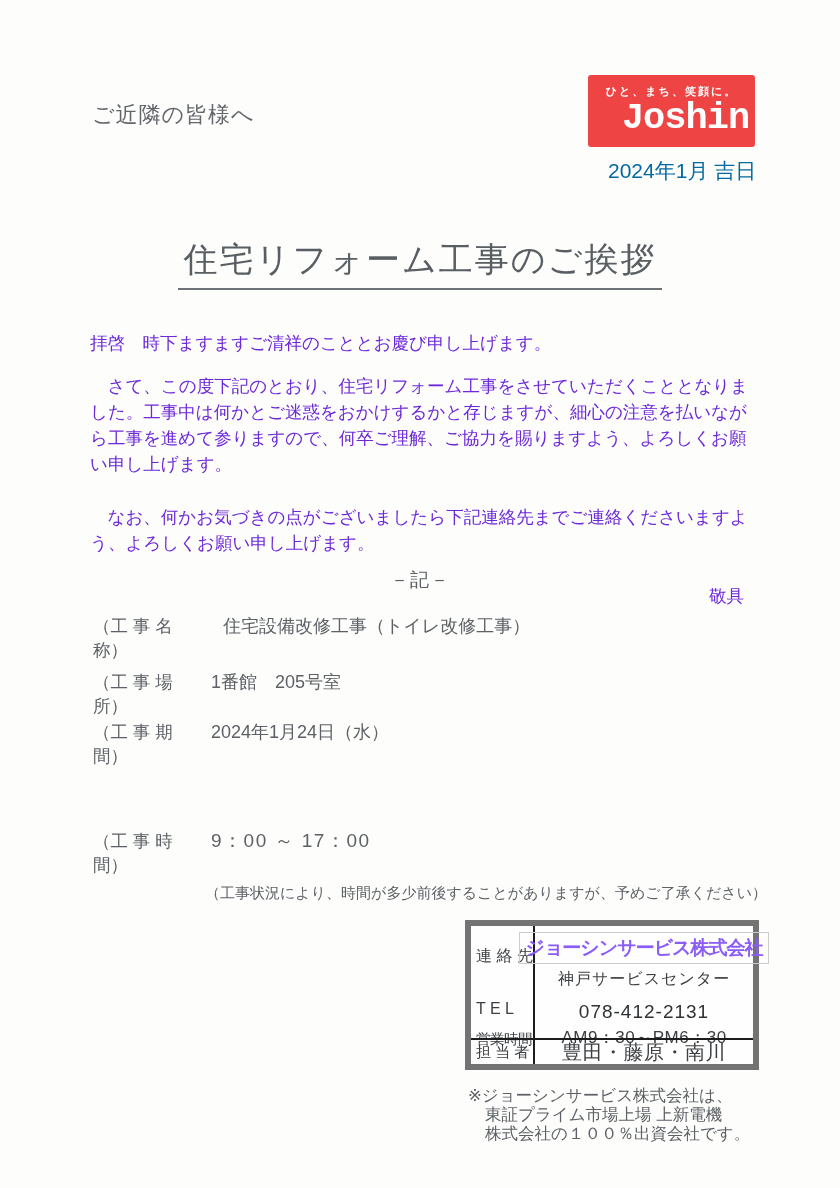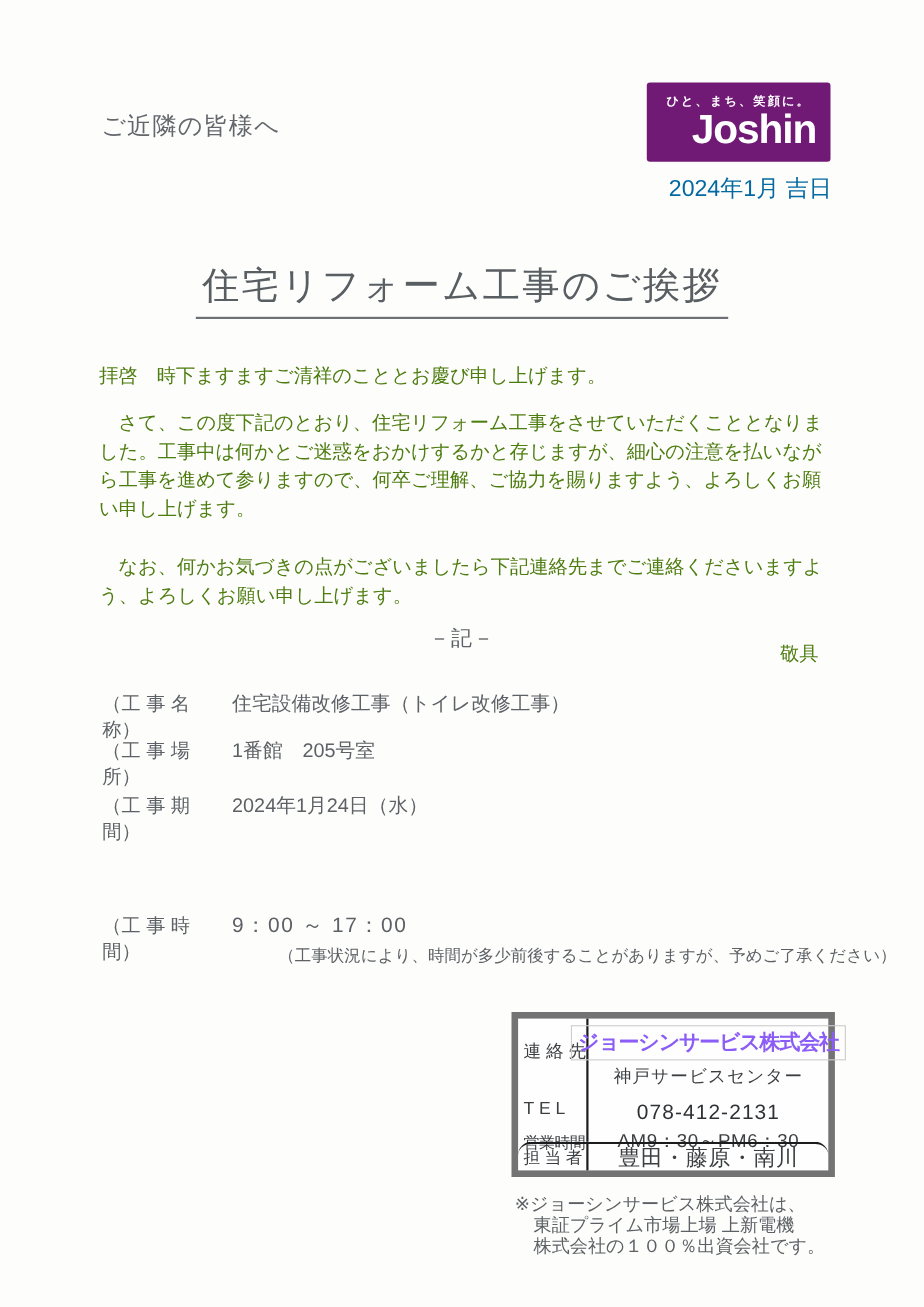--- a/index.html
+++ b/index.html
@@ -23,39 +23,39 @@
   .date-line { position:absolute; left:608px; top:157px; font-size:21px; color:#0369a1; }
 
   
   .title-wrap { position:absolute; top:237px; left:0; width:840px; text-align:center; }
   .title {
     display:inline-block; font-size:34px; letter-spacing:2px; color:#595e62;
     border-bottom:2px solid #6d7175; padding:0 6px 5px 6px;
   }
 
   
-  .body-text { position:absolute; left:90px; top:330px; width:662px; font-size:17.5px; line-height:26px; color:#4d7c0f;font-family:Liberation Mono, monospace; }
+  .body-text { position:absolute; left:90px; top:330px; width:662px; font-size:17.5px; line-height:26px; color:#6d28d9; }
   .body-text p { margin:0; }
   .p2 { margin-top:17px !important; }
   .p3 { margin-top:27px !important; }
   .closing { text-align:right; padding-right:8px; margin-top:27px !important; }
 
   .record-marker { position:absolute; top:567px; left:0; width:840px; text-align:center; font-size:19px; letter-spacing:1px; }
 
   
   .d-row { position:absolute; display:flex; align-items:baseline; }
   .d-label { width:118px; font-size:17.5px; flex:none; }
   .d-value { font-size:18px; }
-  .row-name   { left:93px; top:627px; }
+  .row-name   { left:93px; top:614px;gap:12px; }
   .row-place  { left:93px; top:670px; }
   .row-period { left:93px; top:720px; }
   .row-time   { left:93px; top:828px; }
   .row-time .d-value { font-size:19px; letter-spacing:1.5px; }
   .d-note1 { position:absolute; left:232px; top:785px; font-size:15.5px; }
-  .d-note2 { position:absolute; left:205px; top:860px; font-size:15px;margin-left:48px; }
+  .d-note2 { position:absolute; left:205px; top:884px; font-size:15px; }
 
   
   .contact {
     position:absolute; left:465px; top:920px; width:294px; height:150px;
     border:6px solid #737373; box-sizing:border-box; background:#fefefe;
     display:flex; flex-direction:column; color:#3c3f42;
   }
   .c-main { flex:1; display:flex; min-height:0; }
   .c-labels {
     width:64px; flex:none; border-right:2px solid #1c1c1c; box-sizing:border-box;
@@ -65,40 +65,40 @@
   .c-label-tel { margin-top:33px; }
   .c-label-hours { margin-top:12px; font-size:14.5px; letter-spacing:-0.5px; }
   .c-content { flex:1; display:flex; flex-direction:column; align-items:center; min-width:0; }
   .c-company {
     margin-top:6px; font-size:19px; font-weight:bold; color:#8b5cf6;
     border:1px solid #cccccc; padding:2px 5px; letter-spacing:-1px; white-space:nowrap;
   }
   .c-center { margin-top:5px; font-size:16px; letter-spacing:1px; }
   .c-phone { margin-top:11px; font-size:19px; letter-spacing:1px; color:#2e3134; }
   .c-hours { margin-top:3px; font-size:17px; letter-spacing:0.5px; }
-  .c-staff-row { flex:none; border-top:2px solid #1c1c1c; display:flex; height:24px;border-radius:12px; }
+  .c-staff-row { flex:none; border-top:2px solid #1c1c1c; display:flex; height:24px; }
   .c-staff-label {
     width:64px; flex:none; border-right:2px solid #1c1c1c; box-sizing:border-box;
     font-size:15px; padding-left:5px; display:flex; align-items:center;
   }
   .c-staff-names { flex:1; display:flex; align-items:center; justify-content:center; font-size:20px; letter-spacing:0.5px;font-family:Liberation Mono, monospace; }
 
   
   .footer-note { position:absolute; left:468px; top:1086px; font-size:16.5px; line-height:19px; color:#5d6165; }
   .footer-note div { margin:0; }
   .fn-indent { padding-left:17px; }
 </style>
 </head>
 <body>
 
 <div class="page">
 
   <div class="greeting">ご近隣の皆様へ</div>
 
-  <div class="logo" style="background: #701a75; color: rgb(255, 255, 255);">
+  <div class="logo" style="background: #ef4444; color: rgb(255, 255, 255); font-family: Liberation Mono, monospace;">
     <div class="logo-tagline">ひと、まち、笑顔に。</div>
     <div class="logo-brand">Joshin</div>
   </div>
 
   <div class="date-line">2024年1月 吉日</div>
 
   <div class="title-wrap">
     <span class="title">住宅リフォーム工事のご挨拶</span>
   </div>
 

